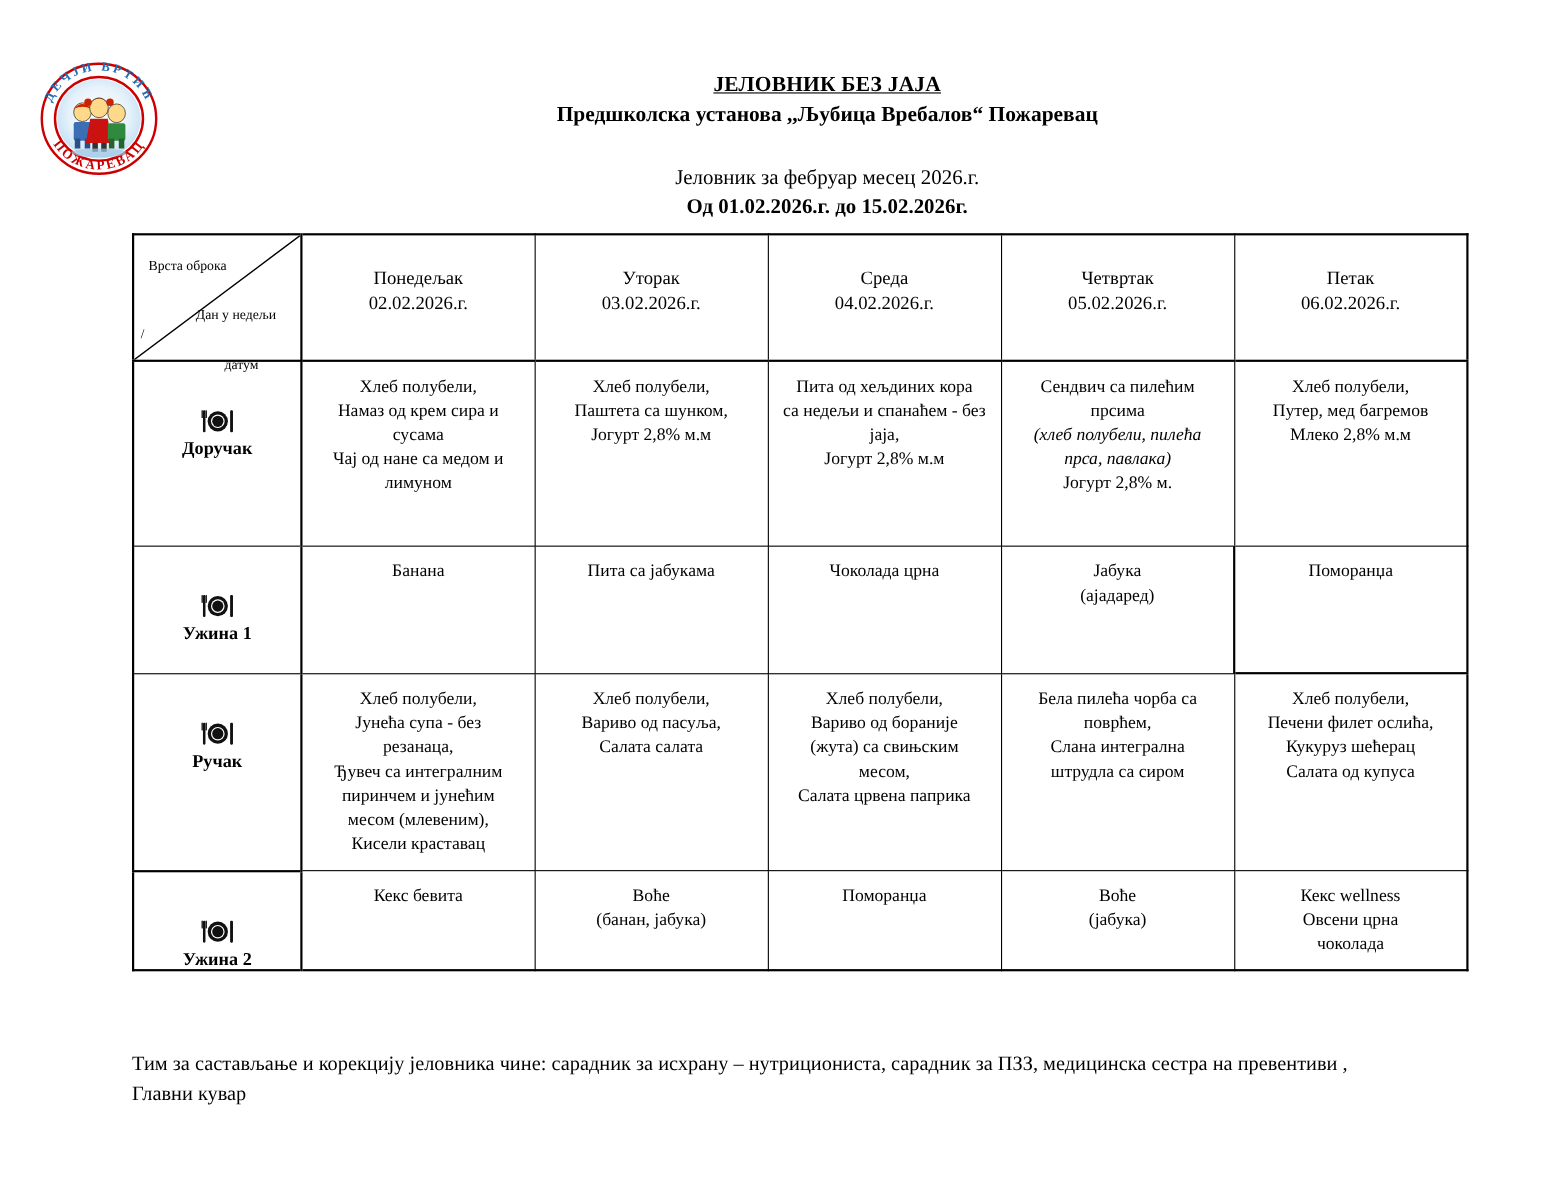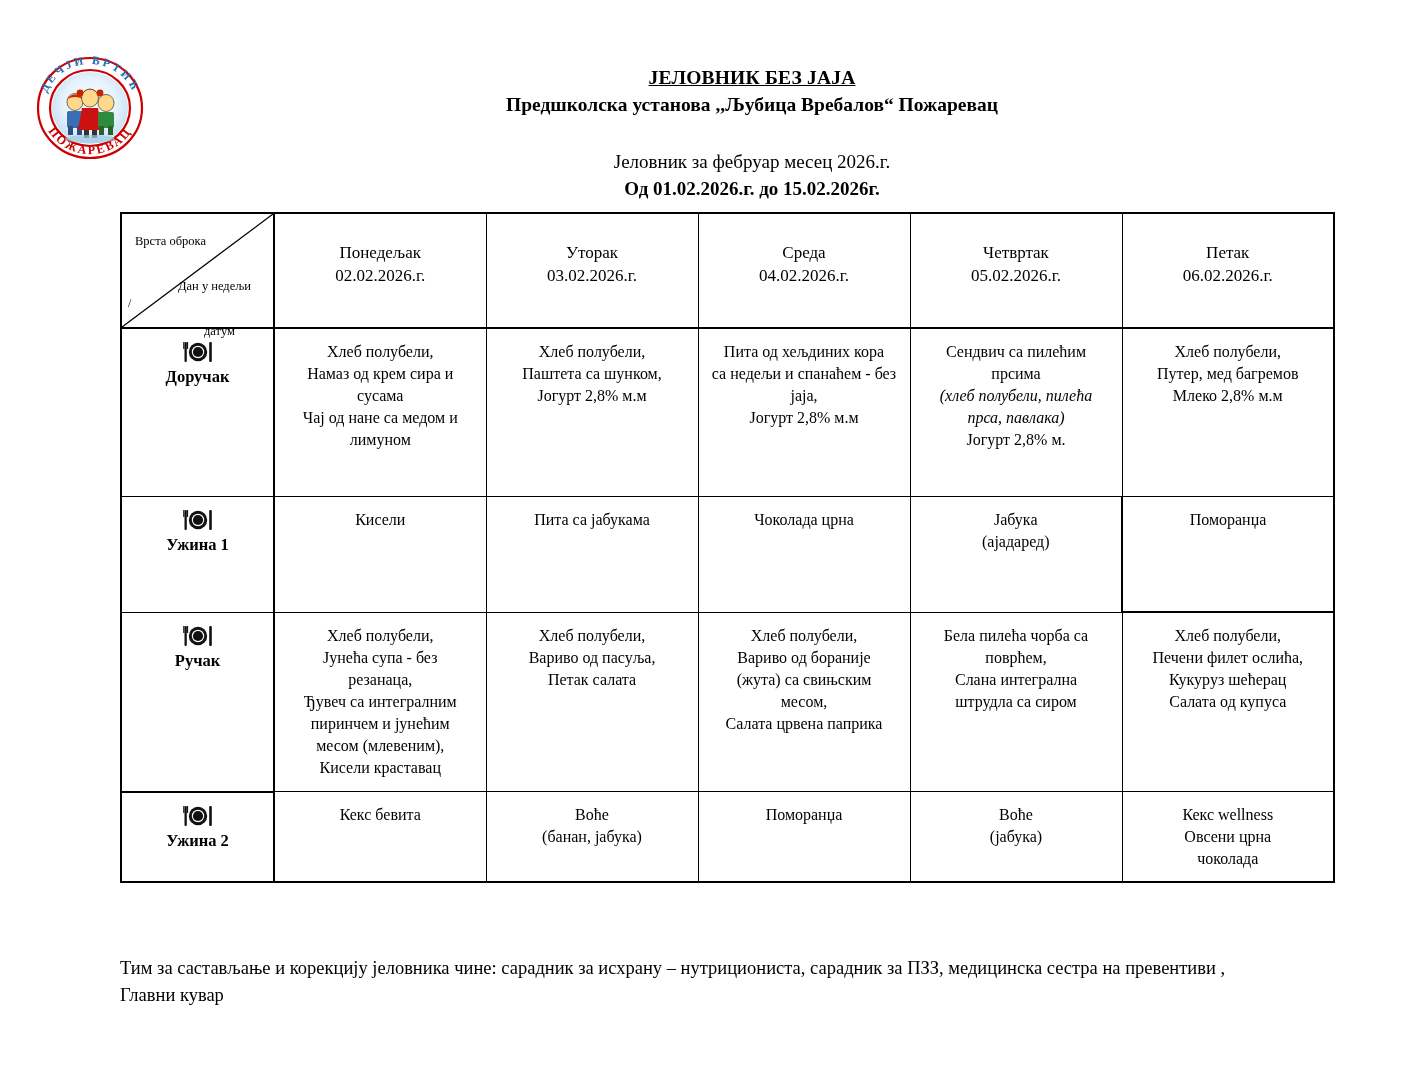--- a/index.html
+++ b/index.html
@@ -118,21 +118,21 @@
     font-weight: normal;
     font-size: 17px;
     line-height: 1.35;
   }
 
   
   td.meal {
     text-align: center;
     border-right: 2.2px solid #000 !important;
   }
-  .meal-inner { padding-top: 10px; }
+  .meal-inner { padding-top: 10px; margin-top: 31px; }
   .meal-icon {
     display: block;
     margin: 0 auto 2px auto;
     width: 42px;
     height: 26px;
   }
   .meal-label {
     font-weight: bold;
     font-size: 16.5px;
     line-height: 1.2;
@@ -348,21 +348,21 @@
               <rect x="7.5" y="3" width="2.3" height="20" rx="1" fill="#111"></rect>
               <rect x="6.2" y="3" width="1.2" height="7" fill="#111"></rect>
                 <rect x="9.9" y="3" width="1.2" height="7" fill="#111"></rect>
               <rect x="32.2" y="3" width="2.6" height="20" rx="1" fill="#111"></rect>
             </svg>
             <div class="meal-label">Ужина 1</div>
           </div>
         </td>
         <td class="cell">
             <div class="cell-inner">
-              <span class="ln">Кисели</span>
+              <span class="ln">Банана</span>
             </div>
           </td>
         <td class="cell">
             <div class="cell-inner">
               <span class="ln">Пита са јабукама</span>
             </div>
           </td>
         <td class="cell">
             <div class="cell-inner">
               <span class="ln">Чоколада црна</span>
@@ -404,21 +404,21 @@
               <span class="ln">Ђувеч са интегралним</span>
               <span class="ln">пиринчем и јунећим</span>
               <span class="ln">месом (млевеним),</span>
               <span class="ln">Кисели краставац</span>
             </div>
           </td>
         <td class="cell">
             <div class="cell-inner">
               <span class="ln">Хлеб полубели,</span>
               <span class="ln">Вариво од пасуља,</span>
-              <span class="ln">Петак салата</span>
+              <span class="ln">Салата салата</span>
             </div>
           </td>
         <td class="cell">
             <div class="cell-inner">
               <span class="ln">Хлеб полубели,</span>
               <span class="ln">Вариво од бораније</span>
               <span class="ln">(жута) са свињским</span>
               <span class="ln">месом,</span>
               <span class="ln">Салата црвена паприка</span>
             </div>

